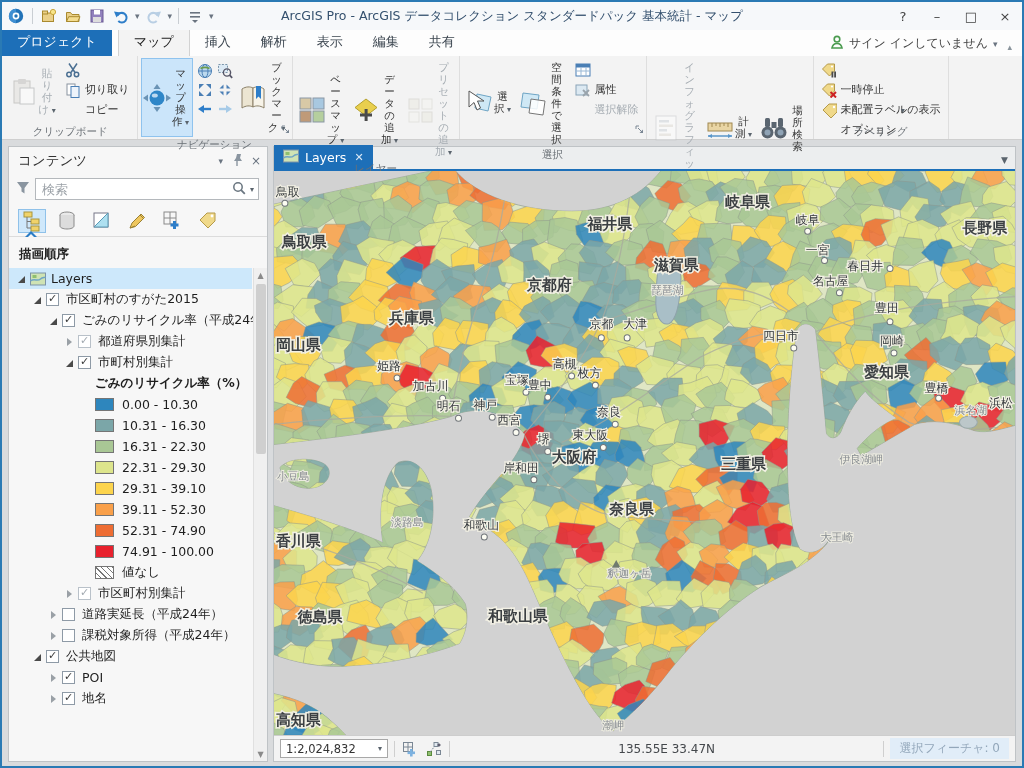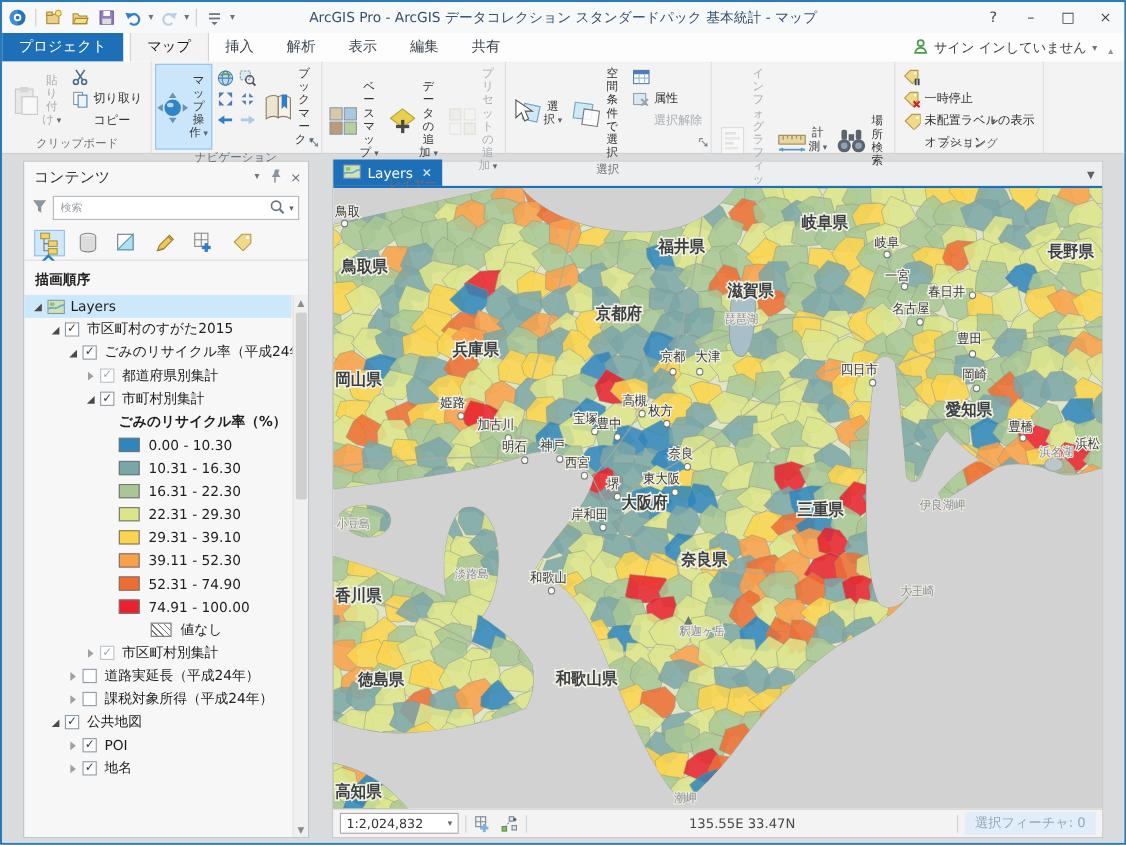--- a/index.html
+++ b/index.html
@@ -40,30 +40,30 @@
   .rb-large.disabled .rlab, .rb-small.disabled .rlab { color:#a6adb3; }
   .rb-large.disabled .ric, .rb-small.disabled .ric { opacity:.45; filter:grayscale(.7); }
   .rb-small { height:20px; display:flex; align-items:center; gap:4px; padding:0 4px; }
   .rb-small .rlab { font-size:11px; color:#333; white-space:nowrap;margin-top:38px; }
   .stack { display:flex; flex-direction:column; justify-content:flex-start; padding-top:2px; }
   .nav-cluster { display:grid; grid-template-columns:20px 20px; grid-auto-rows:19px; align-content:start; padding-top:3px;}
   .nav-cluster .mini { display:flex; align-items:center; justify-content:center; }
   .rcaret { font-size:8px; color:#5a646d; }
 
   
-  .main { flex:1; background:#d9dbdd; display:flex; gap:21px; padding:6px 19px 4px; min-height:0; }
+  .main { flex:1; background:#d9dbdd; display:flex; gap:5px; padding:6px 6px 4px; min-height:0; }
 
   
   .contents { width:260px; background:#f7f7f7; border:1px solid #bfc3c6; display:flex; flex-direction:column; min-height:0;}
   .cp-header { height:28px; display:flex; align-items:center; padding:0 6px 0 9px; }
   .cp-title { font-size:13.5px; color:#333; flex:1; }
   .cp-hicons { display:flex; align-items:center; gap:8px; color:#6a7480; }
   .cp-search { display:flex; align-items:center; gap:5px; padding:3px 8px 3px 7px; }
   .searchbox { flex:1; height:22px; background:#fff; border:1px solid #b4b8bc; display:flex; align-items:center; padding:0 4px 0 6px;}
-  .searchbox input { flex:1; border:none; outline:none; font-size:10px; color:#333; font-family:inherit; background:transparent;}
+  .searchbox input { flex:1; border:none; outline:none; font-size:13px; color:#333; font-family:inherit; background:transparent;}
   .searchbox input::placeholder { color:#9aa0a6; }
   .cp-tools { display:flex; gap:7px; padding:6px 0 0 9px; border-bottom:1px solid #dcdcdc; position:relative; height:34px;}
   .tbtn { width:28px; height:24px; display:flex; align-items:center; justify-content:center; border:1px solid transparent; }
   .tbtn.active { background:#cfe8fb; border-color:#8fc1e9; }
   .tools-caret { position:absolute; left:16px; bottom:-1px; width:0; height:0;
     border-left:6px solid transparent; border-right:6px solid transparent; border-bottom:6px solid #2b7cc4; }
   .tools-caret::after { content:''; position:absolute; left:-4px; top:2.5px; border-left:4px solid transparent; border-right:4px solid transparent; border-bottom:4px solid #f7f7f7; }
   .cp-section { font-weight:bold; font-size:12.5px; color:#222; padding:9px 0 5px 10px; }
   .cp-tree { flex:1; position:relative; overflow:hidden; padding-right:15px; }
   .trow { height:21px; display:flex; align-items:center; font-size:12.5px; color:#1e1e1e; white-space:nowrap;}
@@ -681,21 +681,21 @@
               <span>39.11 - 52.30</span>
             </div>
             <div class="trow" style="padding-left: 84px;">
               <span class="swatch" style="background: rgb(238, 109, 51);"></span>
               <span>52.31 - 74.90</span>
             </div>
             <div class="trow" style="padding-left: 84px;">
               <span class="swatch" style="background: rgb(232, 33, 45);"></span>
               <span>74.91 - 100.00</span>
             </div>
-            <div class="trow" style="padding-left: 84px; margin-left: 29px;">
+            <div class="trow" style="padding-left: 84px;">
               <span class="swatch hatch"></span>
               <span>値なし</span>
             </div>
             <div class="trow" style="padding-left: 54px;">
               <span class="exp closed"></span>
               <span class="cbx gray"></span>
               <span class="titem">市区町村別集計</span>
             </div>
             <div class="trow" style="padding-left: 38px;">
               <span class="exp closed"></span>

